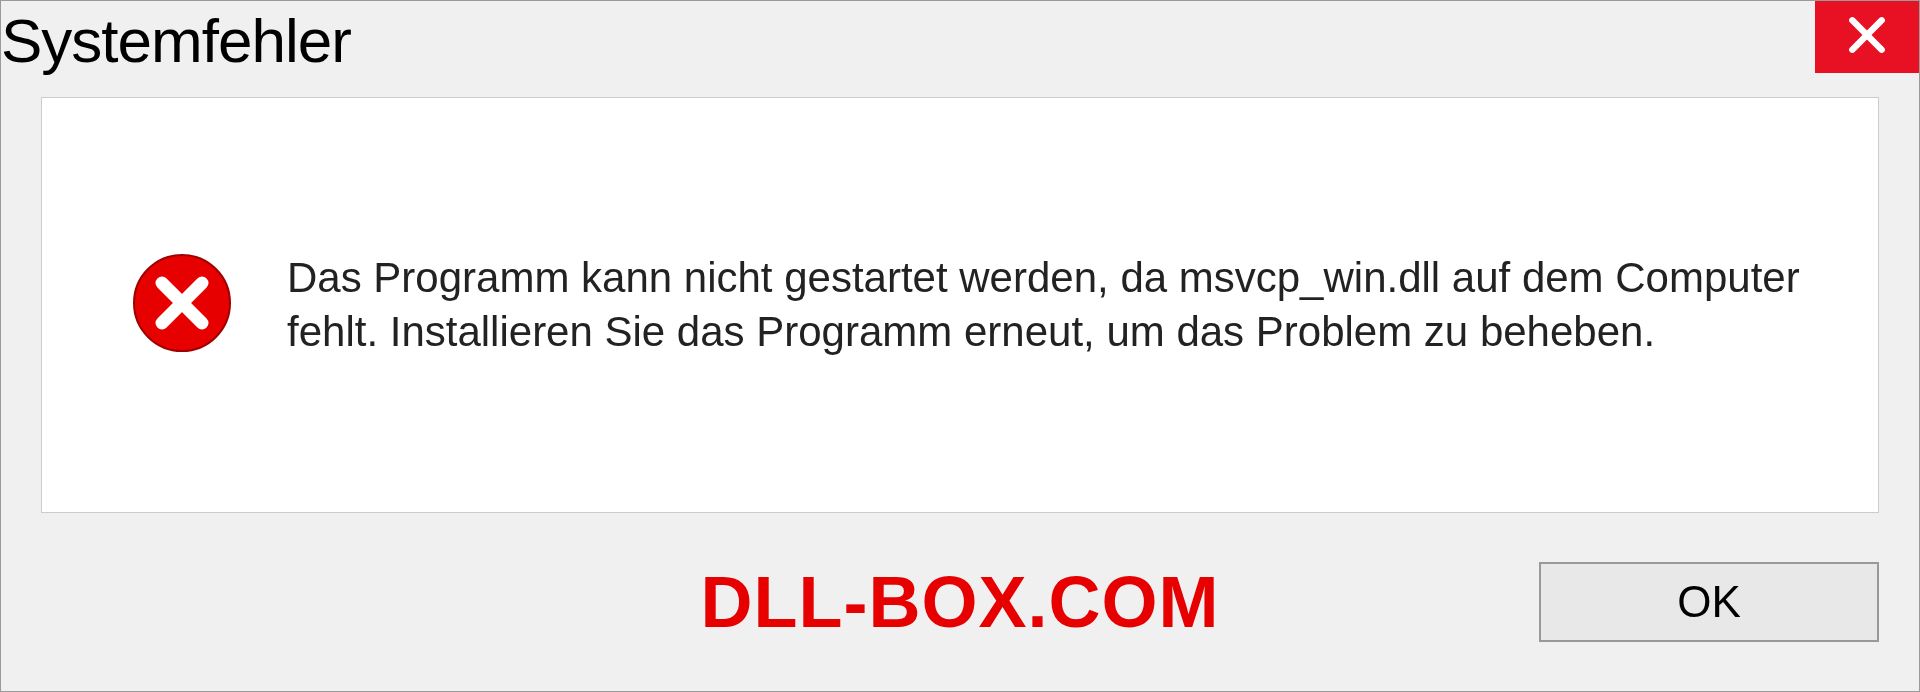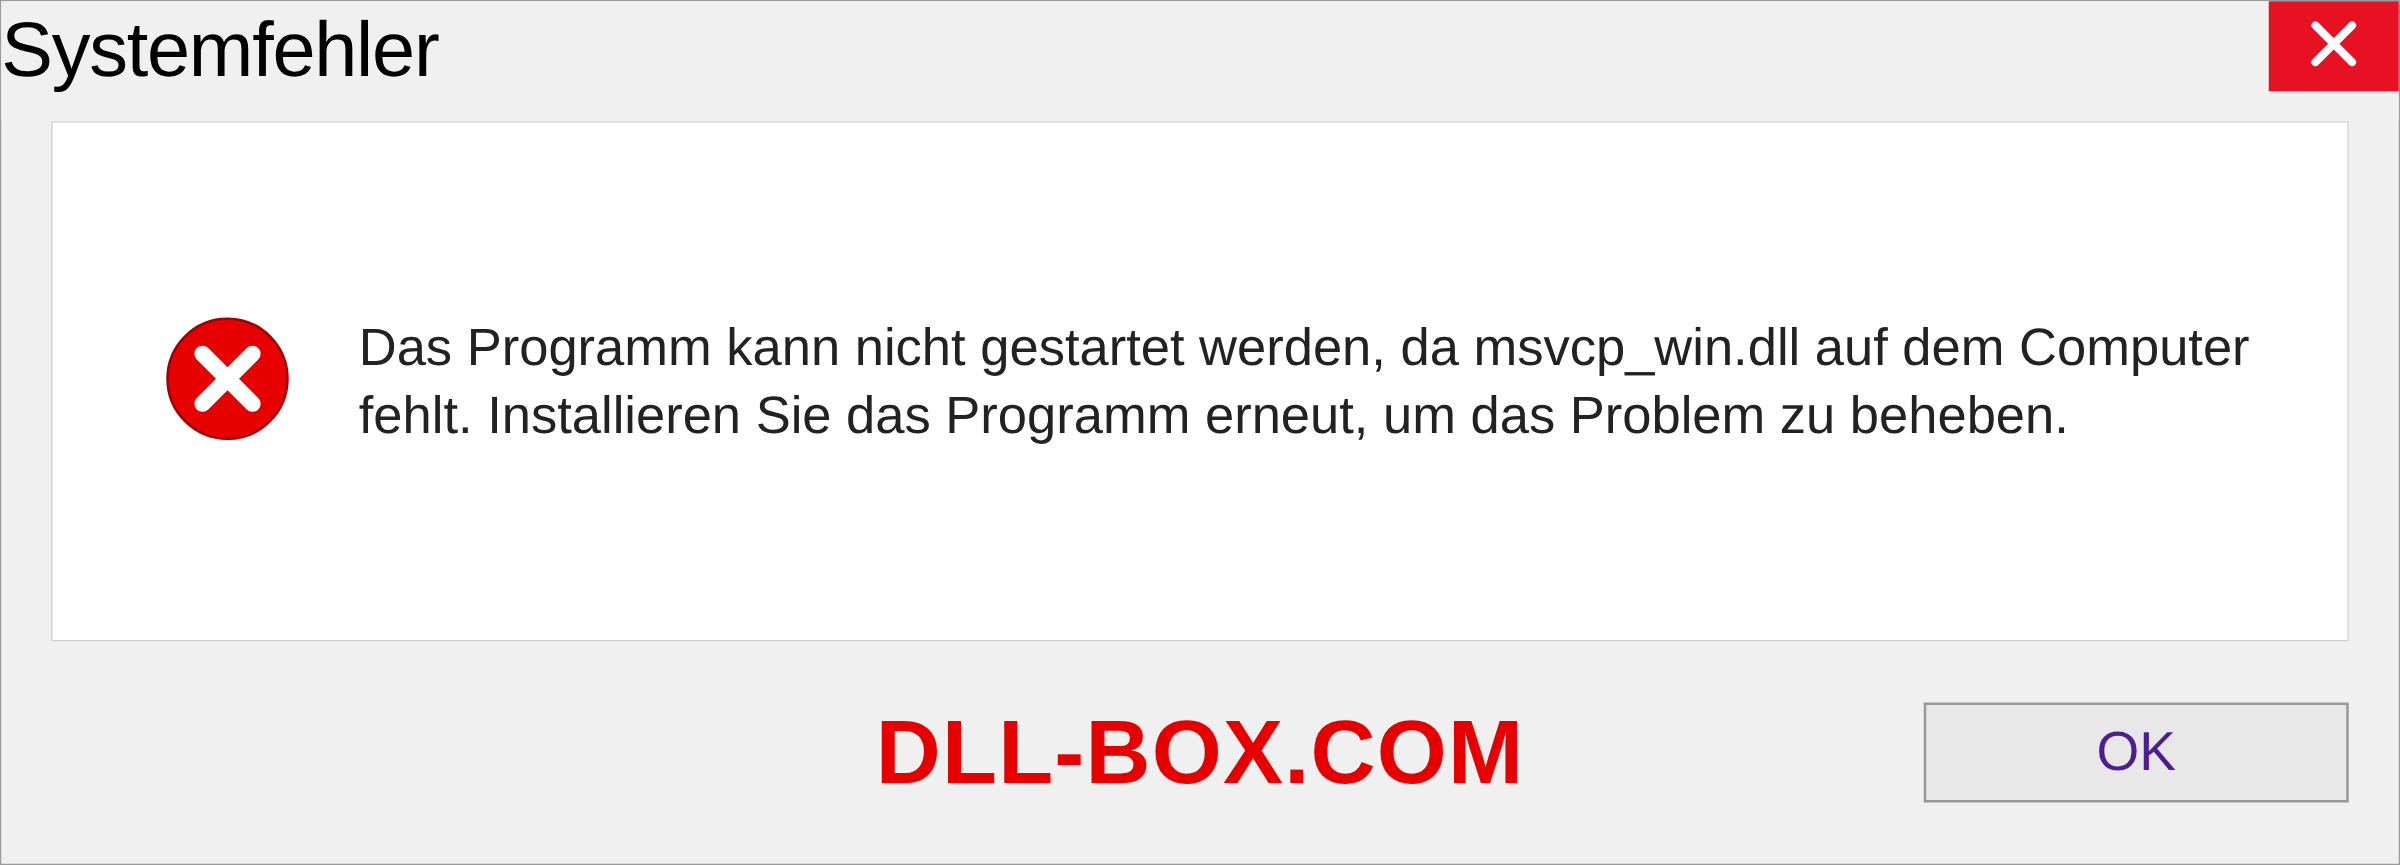--- a/index.html
+++ b/index.html
@@ -93,21 +93,21 @@
       color: #e60000;
       letter-spacing: 1px;
       font-family: Arial, sans-serif;
     }
     .ok-btn {
       width: 340px;
       height: 80px;
       background: #e8e8e8;
       border: 2px solid #999;
       font-size: 44px;
-      color: #4c1d95;
+      color: #000000;
       display: flex;
       align-items: center;
       justify-content: center;
       cursor: pointer;
       font-family: inherit;
     }
   </style>
 </head>
 <body>
 

